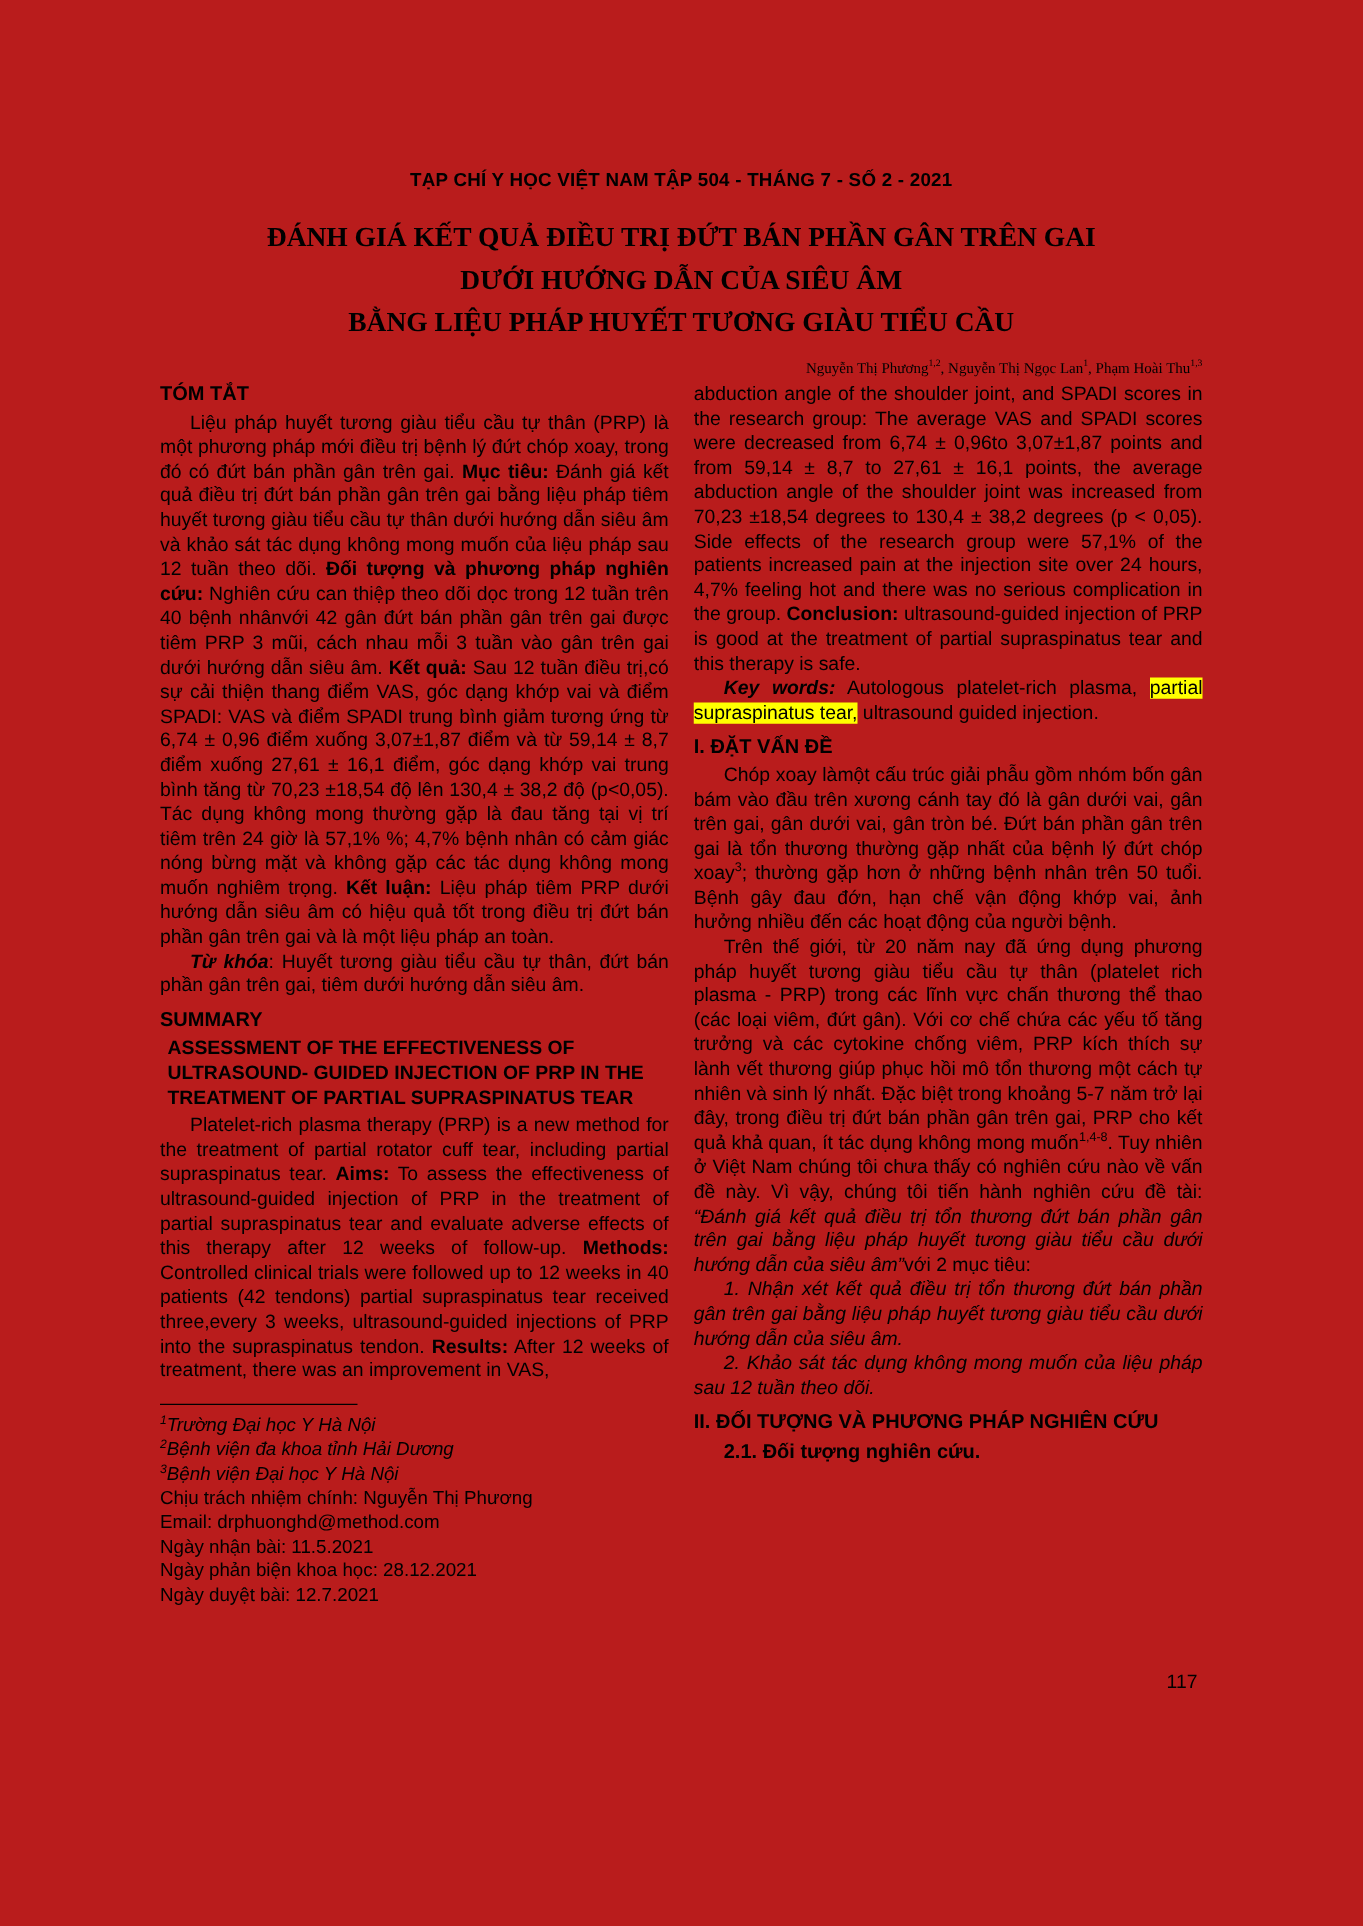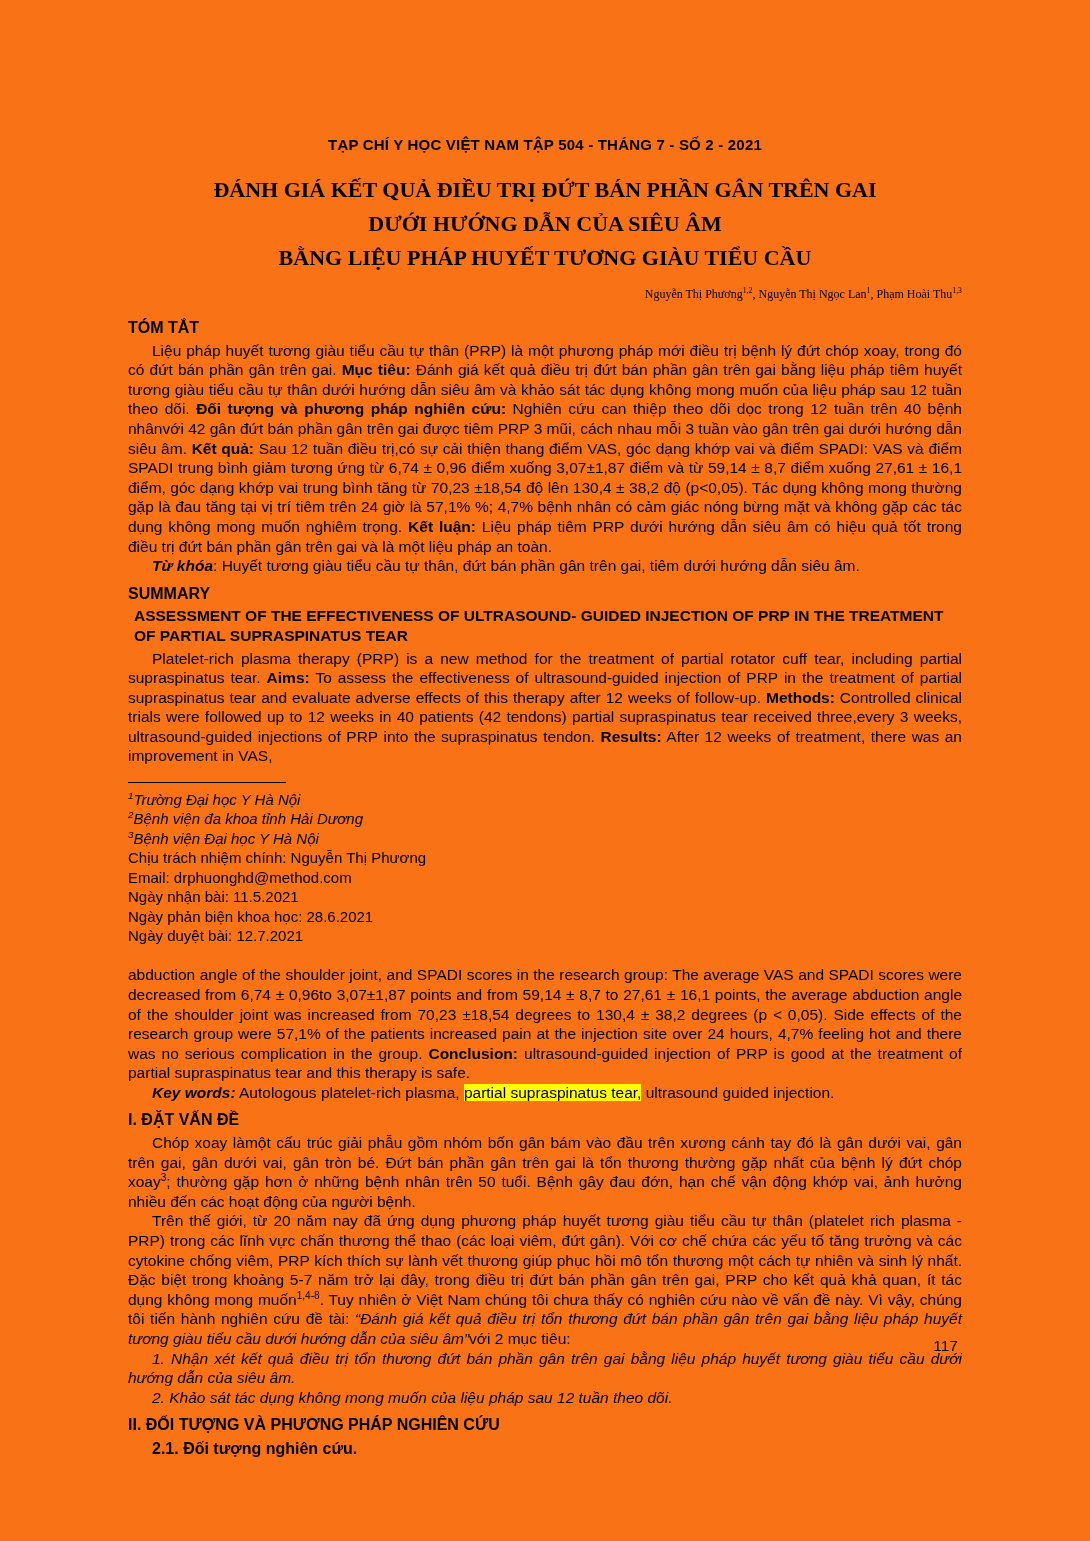--- a/index.html
+++ b/index.html
@@ -1,20 +1,20 @@
 <!DOCTYPE html>
 <html><head>
 <meta charset="utf-8">
 <style>
   html,body { margin:0; padding:0; background:#ffffff; }
   .page {
     position:relative;
     width:1090px; height:1541px;
     box-sizing:border-box;
-    background:#f97316;
+    background:#b91c1c;
     color:#000;
     font-family:"Liberation Sans", sans-serif;
     padding:136px 128px 0 128px;
     overflow:hidden;
   }
   .running-header {
     text-align:center;
     font-weight:bold;
     font-size:15px;
     letter-spacing:0.2px;
@@ -28,24 +28,23 @@
     line-height:34px;
   }
   .authors {
     margin-top:12px;
     text-align:right;
     font-family:"Liberation Serif", serif;
     font-weight:normal;
     font-size:12px;
   }
   .columns {
-    margin-top:16px;
+    margin-top:4px;
     display:flex;
     gap:20px;
-    flex-direction:column;
   }
   .col {
     flex:1;
     min-width:0;
     font-size:15.5px;
     line-height:19.6px;
     text-align:justify;
   }
   .col p { margin:0; }
   .ind { text-indent:24px; }
@@ -117,21 +116,21 @@
       <p class="ind"><span>Platelet-rich plasma therapy (PRP) is a new method for the treatment of partial rotator cuff tear, including partial supraspinatus tear. </span><span class="b">Aims:</span><span> To assess the effectiveness of ultrasound-guided injection of PRP in the treatment of partial supraspinatus tear and evaluate adverse effects of this therapy after 12 weeks of follow-up. </span><span class="b">Methods:</span><span> Controlled clinical trials were followed up to 12 weeks in 40 patients (42 tendons) partial supraspinatus tear received three,every 3 weeks, ultrasound-guided injections of PRP into the supraspinatus tendon. </span><span class="b">Results:</span><span> After 12 weeks of treatment, there was an improvement in VAS,</span></p>
 
       <div class="footnote">
         <div class="fn-rule"></div>
         <div><sup class="i">1</sup><span class="i">Trường Đại học Y Hà Nội</span></div>
         <div><sup class="i">2</sup><span class="i">Bệnh viện đa khoa tỉnh Hải Dương</span></div>
         <div><sup class="i">3</sup><span class="i">Bệnh viện Đại học Y Hà Nội</span></div>
         <div><span>Chịu trách nhiệm chính: Nguyễn Thị Phương</span></div>
         <div><span>Email: drphuonghd@method.com</span></div>
         <div><span>Ngày nhận bài: 11.5.2021</span></div>
-        <div><span>Ngày phản biện khoa học: 28.6.2021</span></div>
+        <div><span>Ngày phản biện khoa học: 28.12.2021</span></div>
         <div><span>Ngày duyệt bài: 12.7.2021</span></div>
       </div>
     </div>
 
     <div class="col">
       <p><span>abduction angle of the shoulder joint, and SPADI scores in the research group: The average VAS and SPADI scores were decreased from 6,74 ± 0,96to 3,07±1,87 points and from 59,14 ± 8,7 to 27,61 ± 16,1 points, the average abduction angle of the shoulder joint was increased from 70,23 ±18,54 degrees to 130,4 ± 38,2 degrees (p &lt; 0,05). Side effects of the research group were 57,1% of the patients increased pain at the injection site over 24 hours, 4,7% feeling hot and there was no serious complication in the group. </span><span class="b">Conclusion:</span><span> ultrasound-guided injection of PRP is good at the treatment of partial supraspinatus tear and this therapy is safe.</span></p>
       <p class="ind"><span class="b i">Key words:</span><span> Autologous platelet-rich plasma, </span><span class="hl">partial supraspinatus tear,</span><span> ultrasound guided injection.</span></p>
 
       <div class="col-heading">I. ĐẶT VẤN ĐỀ</div>
       <p class="ind"><span>Chóp xoay làmột cấu trúc giải phẫu gồm nhóm bốn gân bám vào đầu trên xương cánh tay đó là gân dưới vai, gân trên gai, gân dưới vai, gân tròn bé. Đứt bán phần gân trên gai là tổn thương thường gặp nhất của bệnh lý đứt chóp xoay</span><sup>3</sup><span>; thường gặp hơn ở những bệnh nhân trên 50 tuổi. Bệnh gây đau đớn, hạn chế vận động khớp vai, ảnh hưởng nhiều đến các hoạt động của người bệnh.</span></p>

